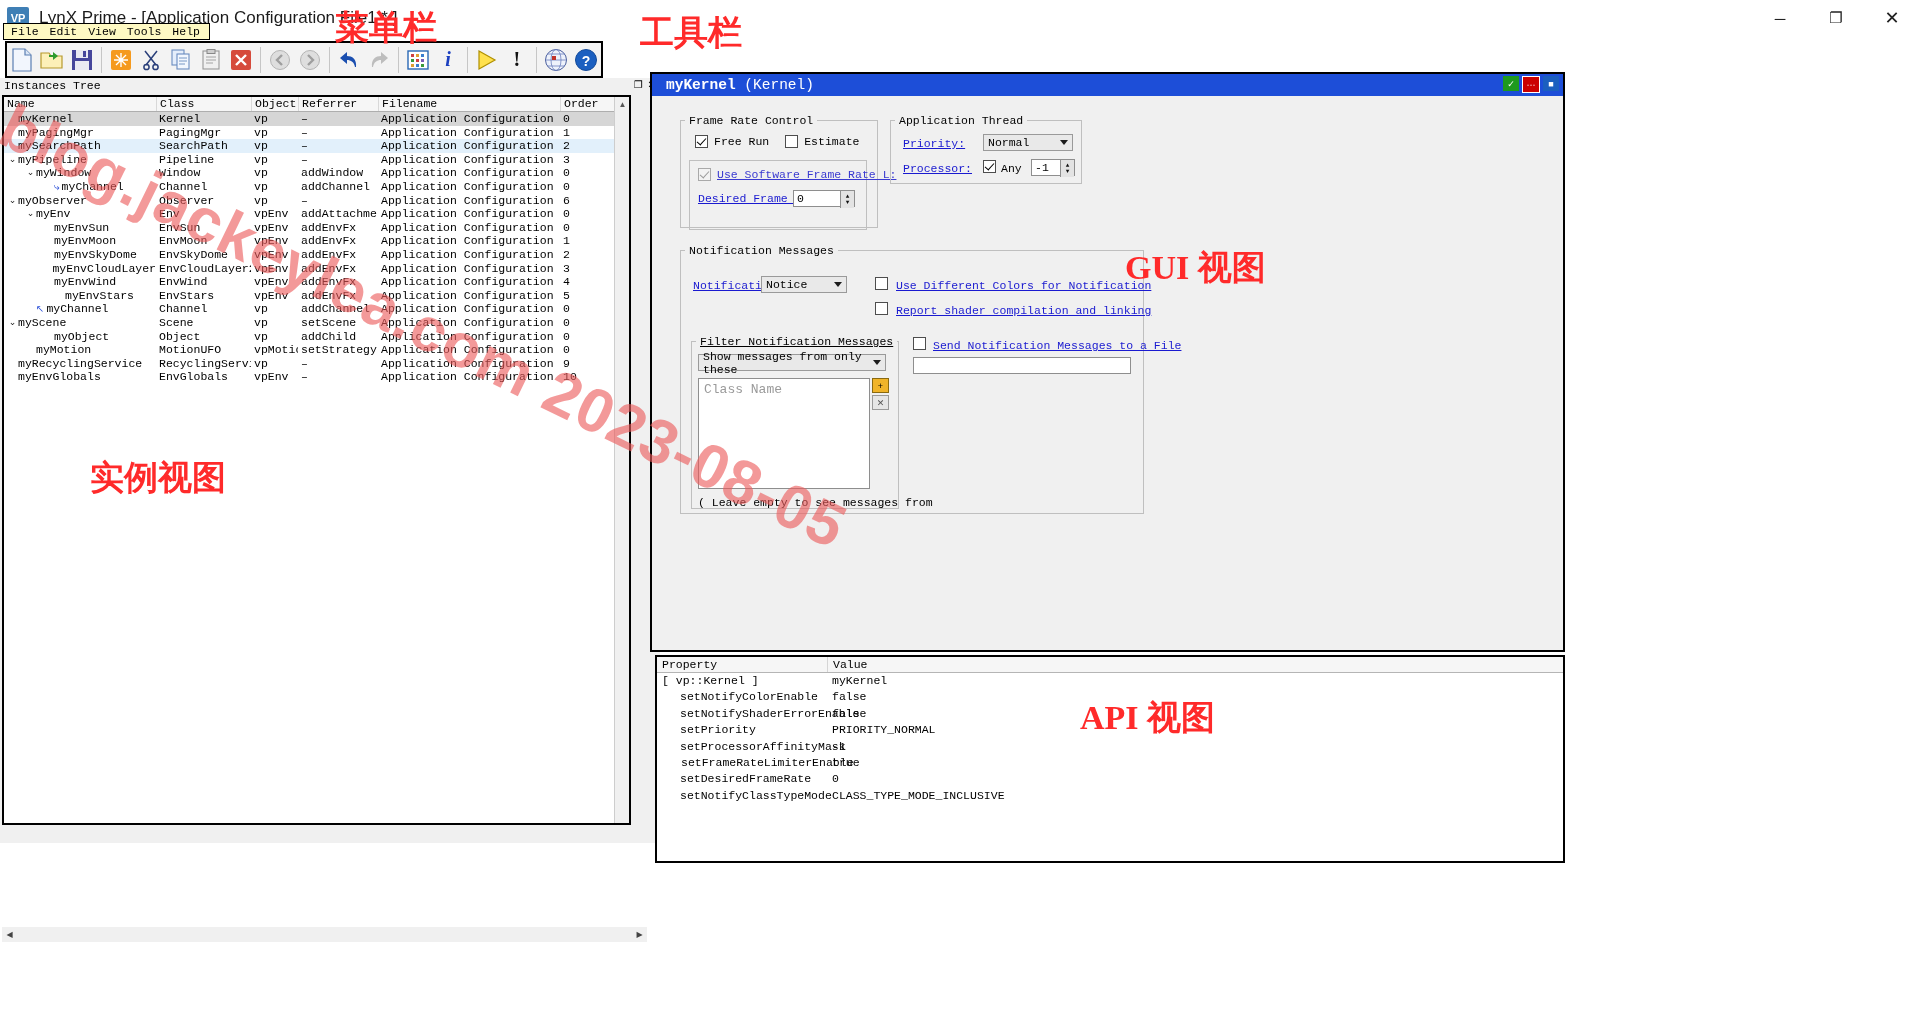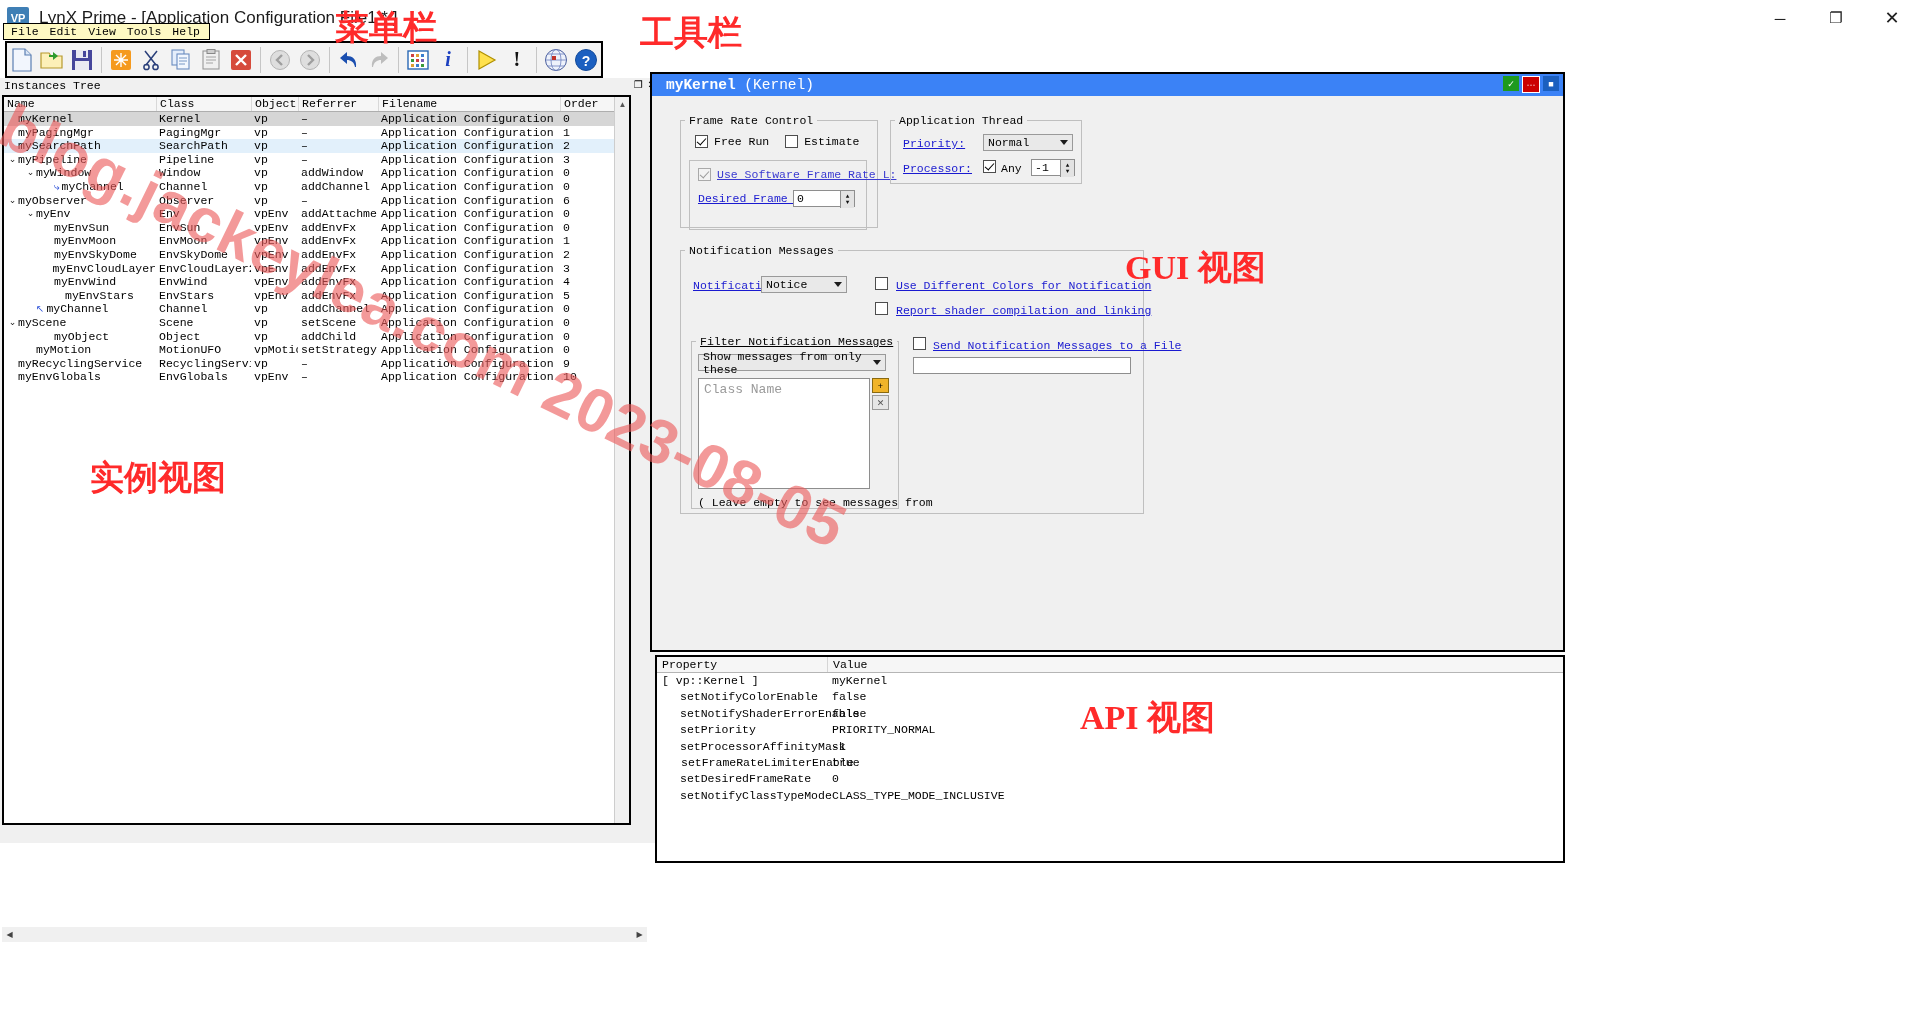--- a/index.html
+++ b/index.html
@@ -98,21 +98,21 @@
   }
   .hs-arrow{width:15px;height:15px;display:flex;align-items:center;justify-content:center;
             font-size:8px;color:#444;}
 
   
   #gui-window{
     position:absolute;left:650px;top:72px;width:915px;height:580px;
     border:2px solid #000;background:#f0f0f0;box-sizing:border-box;
   }
   #gui-titlebar{
-    position:absolute;left:0;top:0;width:911px;height:22px;background:#3b82f6;
+    position:absolute;left:0;top:0;width:911px;height:22px;background:#1d4ed8;
     display:flex;align-items:center;box-sizing:border-box;padding-left:14px;
   }
   #gui-title{
     font-family:"Liberation Mono", monospace;font-size:14.5px;font-weight:bold;color:#ffffff;
   }
   #gui-title .cls{font-weight:normal;}
   #gui-title-btns{position:absolute;right:4px;top:2px;display:flex;gap:3px;}
   .gbtn{width:16px;height:15px;background:#1e9a1e;display:flex;align-items:center;
         justify-content:center;color:#fff;font-size:9px;}
   .gbtn.b2{background:#c00;border:1px solid #fff;}

